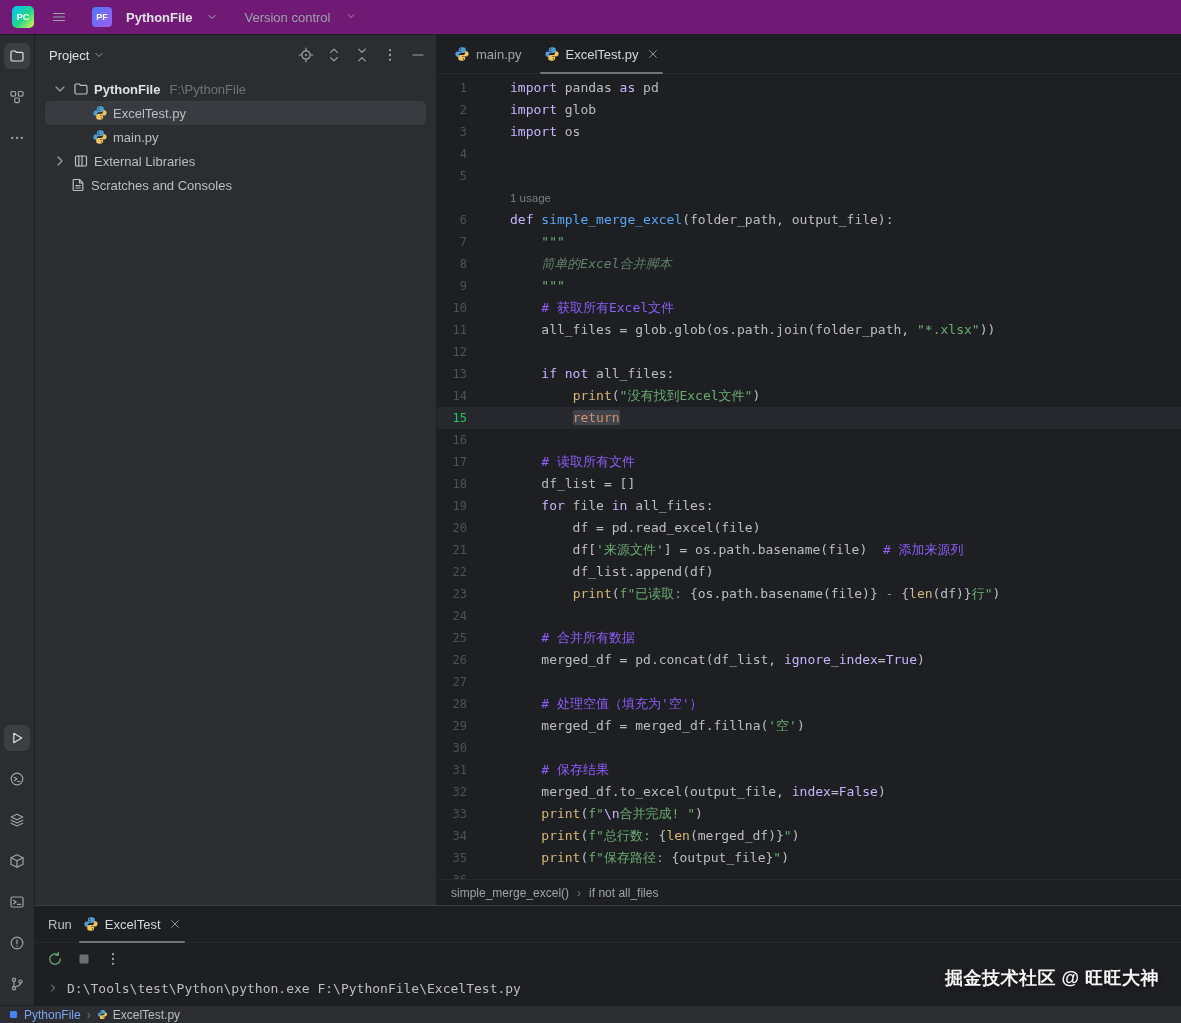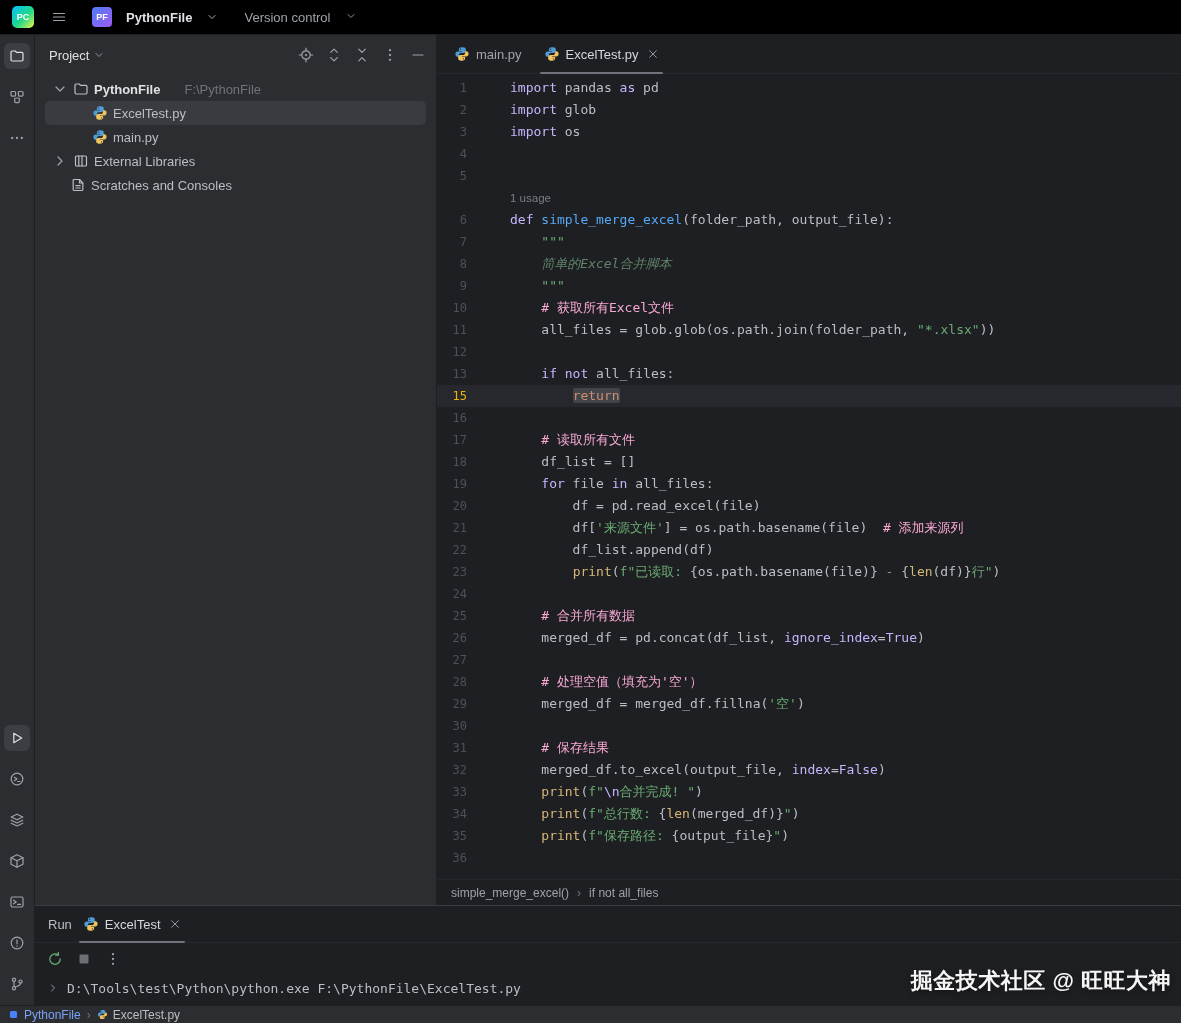--- a/index.html
+++ b/index.html
@@ -1,21 +1,21 @@
 <!DOCTYPE html>
 <html><head>
 <meta charset="utf-8">
 <style>
   *{margin:0;padding:0;box-sizing:border-box}
   html,body{width:1181px;height:1023px;overflow:hidden;background:#1e1f22}
   body{font-family:"Liberation Sans",sans-serif;font-size:13px;color:#bcbec4}
   .app{position:relative;width:1181px;height:1023px;background:#1e1f22;overflow:hidden}
 
   
-  .topbar{height:35px;background:#000000;border-bottom:1px solid #1e1f22;display:flex;align-items:center;padding:0 10px}
+  .topbar{height:35px;background:#701a75;border-bottom:1px solid #1e1f22;display:flex;align-items:center;padding:0 10px}
   .logo{width:22px;height:22px;border-radius:5px;margin-left:2px;background:linear-gradient(135deg,#07c3f2 5%,#21d789 55%,#eaf64c);display:flex;align-items:center;justify-content:center;font-size:9px;font-weight:bold;color:#fff;flex:none}
   .tb-btn{display:flex;align-items:center;justify-content:center;width:26px;height:26px;border-radius:6px;color:#9ea2ab;margin-left:12px}
   .proj-widget{display:flex;align-items:center;gap:14px;margin-left:14px;padding:3px 6px;border-radius:6px}
   .pf-badge{width:20px;height:20px;border-radius:4px;background:linear-gradient(135deg,#4d7bf8,#9d5cf0);display:flex;align-items:center;justify-content:center;font-size:9px;font-weight:bold;color:#fff}
   .proj-name{color:#dfe1e5;font-weight:600}
   .vcs-widget{display:flex;align-items:flex-start;gap:15px;margin-left:14px;color:#9da2aa;padding:3px 6px;border-radius:6px}
 
   
   .main{position:absolute;top:35px;bottom:18px;left:0;right:0;display:flex}
   .activity-bar{width:35px;background:#2b2d30;border-right:1px solid #1e1f22;display:flex;flex-direction:column;justify-content:space-between;align-items:center;padding:8px 0 8px 0;flex:none}
@@ -32,63 +32,63 @@
   .pp-title{color:#dfe1e5;font-weight:500}
   .pp-header .spacer{flex:1}
   .pp-icons{display:flex;align-items:center;gap:12px;color:#9ea2ab}
   .pp-icons .icon{cursor:default}
   .tree{padding:2px 10px 0 10px}
   .tree-row{height:24px;display:flex;align-items:center;gap:5px;border-radius:5px;white-space:nowrap;overflow:hidden}
   .tree-row.sel{background:#393b40}
   .tw{width:16px;height:16px;display:inline-flex;flex:none;color:#9ea2ab}
   .tl{color:#bcbec4}
   .tl.bold{color:#dfe1e5;font-weight:600}
-  .th{color:#6f737a;margin-left:19px}
+  .th{color:#6f737a;margin-left:4px}
 
   
   .editor{flex:1;display:flex;flex-direction:column;min-width:0;background:#1e1f22}
   .tabs{height:39px;display:flex;align-items:stretch;padding-left:6px;border-bottom:1px solid #26282e;flex:none}
   .tab{display:flex;align-items:center;gap:6px;padding:0 11px;color:#a0a4ab;position:relative}
   .tab.active{color:#d5d7dd}
   .tab.active::after{content:"";position:absolute;left:7px;right:7px;bottom:-1px;height:2px;background:#6e737c;border-radius:1px}
   .tab .close{width:12px;height:12px;display:inline-flex;color:#9ea2ab;margin-left:2px}
 
   .code-area{flex:1;overflow:hidden;padding-top:3px;position:relative}
   .code-row{display:flex;height:22px;line-height:22px;font-family:"DejaVu Sans Mono",monospace;font-size:13px;white-space:pre}
   .code-row .ln{width:30px;text-align:right;color:#4e5157;flex:none;font-size:12px}
   .code-row .lc{padding-left:43px;white-space:pre}
   .code-row.cur{background:#26282e}
-  .code-row.cur .ln{color:#eab308}
+  .code-row.cur .ln{color:#22c55e}
   .lc.inlay{font-family:"Liberation Sans",sans-serif;font-size:11.5px;color:#787d87;line-height:22px}
   .c-t{color:#bcbec4}
   .c-kw{color:#c4b5fd}
   .c-kwx{color:#cf8e6d;background:#41454b;border-radius:2px}
   .c-fn{color:#56a8f5}
   .c-str{color:#6aab73}
   .c-doc{color:#5f826b;font-style:italic}
-  .c-com{color:#f9a8d4}
+  .c-com{color:#8b5cf6}
   .c-bi{color:#d5b778}
 
   .breadcrumbs{height:26px;border-top:1px solid #26282e;display:flex;align-items:center;gap:8px;padding-left:14px;font-size:12px;color:#9da2aa;flex:none}
   .bc-sep{color:#6f737a}
 
   
   .run-panel{height:100px;border-top:1px solid #3a3d41;background:#1e1f22;display:flex;flex-direction:column;flex:none}
   .run-header{height:37px;display:flex;align-items:stretch;border-bottom:1px solid #26282e;flex:none}
   .run-title{display:flex;align-items:center;color:#bcbec4;padding-left:13px;}
   .run-toolbar{height:31px;display:flex;align-items:center;gap:13px;padding-left:12px;color:#9ea2ab;flex:none}
   .run-console{display:flex;align-items:center;gap:8px;padding-left:12px;height:28px;font-family:"DejaVu Sans Mono",monospace;font-size:13px;color:#bcbec4}
 
   
   .statusbar{position:absolute;left:0;right:0;bottom:0;height:18px;background:#2b2d30;border-top:1px solid #1e1f22;display:flex;align-items:center;padding:0 8px;gap:6px;font-size:12px;overflow:hidden}
   .sb-item{display:flex;align-items:center;gap:5px}
   .sb-item .lbl-blue{color:#7aa2f7}
   .sb-sep{color:#6f737a}
 
-  .watermark{position:absolute;right:10px;top:966px;font-size:22px;font-weight:700;color:rgba(255,255,255,.96);letter-spacing:.5px;text-shadow:0 2px 6px rgba(0,0,0,.45);z-index:10}
+  .watermark{position:absolute;right:22px;top:966px;font-size:18px;font-weight:700;color:rgba(255,255,255,.96);letter-spacing:.5px;text-shadow:0 2px 6px rgba(0,0,0,.45);z-index:10}
 
   .icon{display:inline-flex;width:16px;height:16px;flex:none}
   .icon svg{width:100%;height:100%}
   .icon.sm{width:12px;height:12px}
   .icon.xs{width:11px;height:11px}
 </style>
 </head>
 <body>
 
 <div class="app">
@@ -350,20 +350,21 @@
               <div class="code-row"><span class="ln">5</span><span class="lc"></span></div>
               <div class="code-row"><span class="ln"></span><span class="lc inlay">1 usage</span></div>
               <div class="code-row"><span class="ln">6</span><span class="lc"><span class="c-kw">def </span><span class="c-fn">simple_merge_excel</span><span class="c-t">(folder_path, output_file):</span></span></div>
               <div class="code-row"><span class="ln">7</span><span class="lc"><span class="c-str">    """</span></span></div>
               <div class="code-row"><span class="ln">8</span><span class="lc"><span class="c-doc">    简单的Excel合并脚本</span></span></div>
               <div class="code-row"><span class="ln">9</span><span class="lc"><span class="c-str">    """</span></span></div>
               <div class="code-row"><span class="ln">10</span><span class="lc"><span class="c-com">    # 获取所有Excel文件</span></span></div>
               <div class="code-row"><span class="ln">11</span><span class="lc"><span class="c-t">    all_files = glob.glob(os.path.join(folder_path, </span><span class="c-str">"*.xlsx"</span><span class="c-t">))</span></span></div>
               <div class="code-row"><span class="ln">12</span><span class="lc"></span></div>
               <div class="code-row"><span class="ln">13</span><span class="lc"><span class="c-t">    </span><span class="c-kw">if</span><span class="c-t"> </span><span class="c-kw">not</span><span class="c-t"> all_files:</span></span></div>
+              <div class="code-row"><span class="ln">14</span><span class="lc"><span class="c-t">        </span><span class="c-bi">print</span><span class="c-t">(</span><span class="c-str">"没有找到Excel文件"</span><span class="c-t">)</span></span></div>
               <div class="code-row cur"><span class="ln">15</span><span class="lc"><span class="c-t">        </span><span class="c-kwx">return</span></span></div>
               <div class="code-row"><span class="ln">16</span><span class="lc"></span></div>
               <div class="code-row"><span class="ln">17</span><span class="lc"><span class="c-com">    # 读取所有文件</span></span></div>
               <div class="code-row"><span class="ln">18</span><span class="lc"><span class="c-t">    df_list = []</span></span></div>
               <div class="code-row"><span class="ln">19</span><span class="lc"><span class="c-t">    </span><span class="c-kw">for</span><span class="c-t"> file </span><span class="c-kw">in</span><span class="c-t"> all_files:</span></span></div>
               <div class="code-row"><span class="ln">20</span><span class="lc"><span class="c-t">        df = pd.read_excel(file)</span></span></div>
               <div class="code-row"><span class="ln">21</span><span class="lc"><span class="c-t">        df[</span><span class="c-str">'来源文件'</span><span class="c-t">] = os.path.basename(file)  </span><span class="c-com"># 添加来源列</span></span></div>
               <div class="code-row"><span class="ln">22</span><span class="lc"><span class="c-t">        df_list.append(df)</span></span></div>
               <div class="code-row"><span class="ln">23</span><span class="lc"><span class="c-t">        </span><span class="c-bi">print</span><span class="c-t">(</span><span class="c-str">f"已读取: </span><span class="c-t">{os.path.basename(file)}</span><span class="c-str"> - </span><span class="c-t">{</span><span class="c-bi">len</span><span class="c-t">(df)}</span><span class="c-str">行"</span><span class="c-t">)</span></span></div>
               <div class="code-row"><span class="ln">24</span><span class="lc"></span></div>

